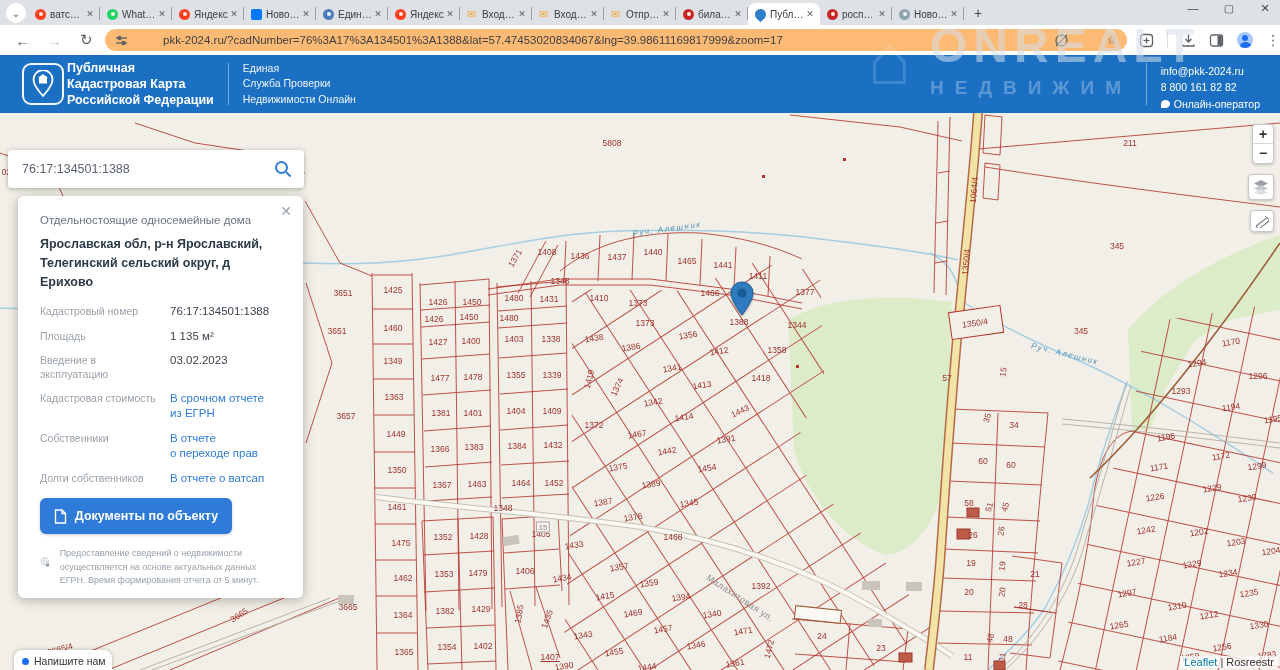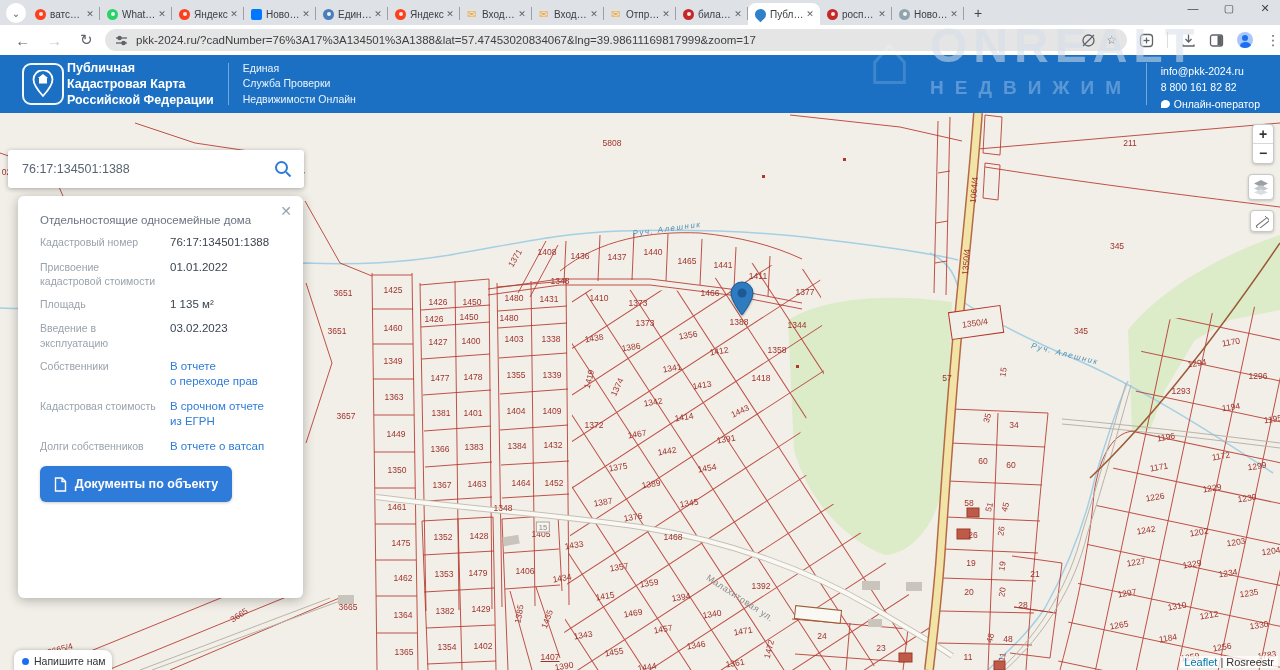--- a/index.html
+++ b/index.html
@@ -21,21 +21,21 @@
   .tlabel { flex:1; white-space:nowrap; overflow:hidden; text-overflow:ellipsis; }
   .tclose { flex:0 0 12px; font-size:9px; color:#5F6368; text-align:center; border-radius:50%; }
   .newtab { width:20px; height:20px; margin:0 0 2px 4px; font-size:14px; color:#444; display:flex; align-items:center; justify-content:center; }
   .wincontrols { position:absolute; right:8px; top:2px; display:flex; gap:22px; color:#444; font-size:11px; }
   .wincontrols span { width:14px; text-align:center; }
 
   
   .urlbar { position:absolute; top:25px; left:0; width:1280px; height:30px; background:#fff; display:flex; align-items:center; }
   .navico { color:#5F6368; font-size:15px; margin-left:14px; width:18px; text-align:center; }
   .navico.dis { color:#C4C7CB; }
-  .omnibox { margin-left:10px; width:1040px; height:22px; background:#e5e5e5; border-radius:11px; display:flex; align-items:center; padding:0 10px; }
+  .omnibox { margin-left:10px; width:1040px; height:22px; background:#fdba74; border-radius:11px; display:flex; align-items:center; padding:0 10px;gap:27px; }
   .urltext { font-size:11.5px; color:#3C4043; white-space:nowrap; overflow:hidden; flex:1; margin-left:8px; }
   .obicon { color:#5F6368; font-size:12px; margin-left:10px; }
   .exticons { display:flex; align-items:center; gap:13px; margin-left:12px; color:#5F6368; }
   .vline { width:1px; height:16px; background:#DADCE0; }
   .avatar-ico { width:16px; height:16px; border-radius:50%; background:#A8C7FA; position:relative; overflow:hidden; }
   .avatar-ico:before { content:""; position:absolute; left:5px; top:3px; width:6px; height:6px; border-radius:50%; background:#1B6EF3; }
   .avatar-ico:after { content:""; position:absolute; left:2.5px; top:10px; width:11px; height:8px; border-radius:50%; background:#1B6EF3; }
 
   
   .siteheader { position:absolute; top:55px; left:0; width:1280px; height:58px; background:#1B70C4; display:flex; align-items:center; color:#fff; }
@@ -514,59 +514,67 @@
       <span class="searchval">76:17:134501:1388</span>
       <svg class="sicon" width="18" height="18" viewBox="0 0 18 18">
           <circle cx="7.5" cy="7.5" r="5.5" stroke="#2E7CD6" stroke-width="2" fill="none"></circle>
           <line x1="12" y1="12" x2="16.5" y2="16.5" stroke="#2E7CD6" stroke-width="2"></line>
         </svg>
     </div>
 
     <div class="panel">
       <span class="pclose">✕</span>
       <div class="ptype">Отдельностоящие односемейные дома</div>
+      <div class="paddr">Ярославская обл, р-н Ярославский, Телегинский сельский округ, д Ерихово</div>
       <div id="prows">
           <div class="prow">
             <span class="plabel">Кадастровый номер</span>
             <span class="pvalue">76:17:134501:1388</span>
-          </div>
-          <div class="prow">
-            <span class="plabel">Присвоение кадастровой стоимости</span>
-            <span class="pvalue">01.01.2022</span>
           </div>
           <div class="prow">
             <span class="plabel">Площадь</span>
             <span class="pvalue">1 135 м²</span>
           </div>
           <div class="prow">
             <span class="plabel">Введение в эксплуатацию</span>
             <span class="pvalue">03.02.2023</span>
           </div>
           <div class="prow">
+            <span class="plabel">Кадастровая стоимость</span>
+            <span class="pvalue link">В срочном отчете
+из ЕГРН</span>
+          </div>
+          <div class="prow">
             <span class="plabel">Собственники</span>
             <span class="pvalue link">В отчете
 о переходе прав</span>
-          </div>
-          <div class="prow">
-            <span class="plabel">Кадастровая стоимость</span>
-            <span class="pvalue link">В срочном отчете
-из ЕГРН</span>
           </div>
           <div class="prow">
             <span class="plabel">Долги собственников</span>
             <span class="pvalue link">В отчете о ватсап</span>
           </div>
         </div>
       <div class="docbtn">
         <svg width="13" height="15" viewBox="0 0 13 15">
             <path d="M1.5,1 L8,1 L11.5,4.5 L11.5,14 L1.5,14 Z" stroke="#fff" stroke-width="1.4" fill="none"></path>
             <path d="M8,1 L8,4.5 L11.5,4.5" stroke="#fff" stroke-width="1.4" fill="none"></path>
           </svg>
         <span>Документы по объекту</span>
       </div>
+      <div class="pfoot">
+        <svg width="28" height="30" viewBox="0 0 28 30">
+            <circle cx="13" cy="13" r="10" stroke="#B9C1C9" stroke-width="1.4" fill="none"></circle>
+            <line x1="3" y1="13" x2="23" y2="13" stroke="#B9C1C9" stroke-width="1.2"></line>
+            <line x1="13" y1="3" x2="13" y2="23" stroke="#B9C1C9" stroke-width="1.2"></line>
+            <ellipse cx="13" cy="13" rx="5" ry="10" stroke="#B9C1C9" stroke-width="1.2" fill="none"></ellipse>
+            <rect x="16" y="20" width="8" height="7" rx="1.5" fill="#8E98A2"></rect>
+            <path d="M18,20 L18,18 a2,2 0 0 1 4,0 L22,20" stroke="#8E98A2" stroke-width="1.4" fill="none"></path>
+          </svg>
+        <div class="txt">Предоставление сведений о недвижимости осуществляется на основе актуальных данных ЕГРН. Время формирования отчета от 5 минут.</div>
+      </div>
     </div>
 
     <div class="zoomctl">
       <div>+</div>
       <div>−</div>
     </div>
     <div class="sqbtn layers">
       <svg width="16" height="16" viewBox="0 0 16 16">
           <polygon points="8,1 15,4.5 8,8 1,4.5" fill="#9AA0A6"></polygon>
           <polygon points="8,6 15,9.5 8,13 1,9.5" fill="#C2C7CC"></polygon>

